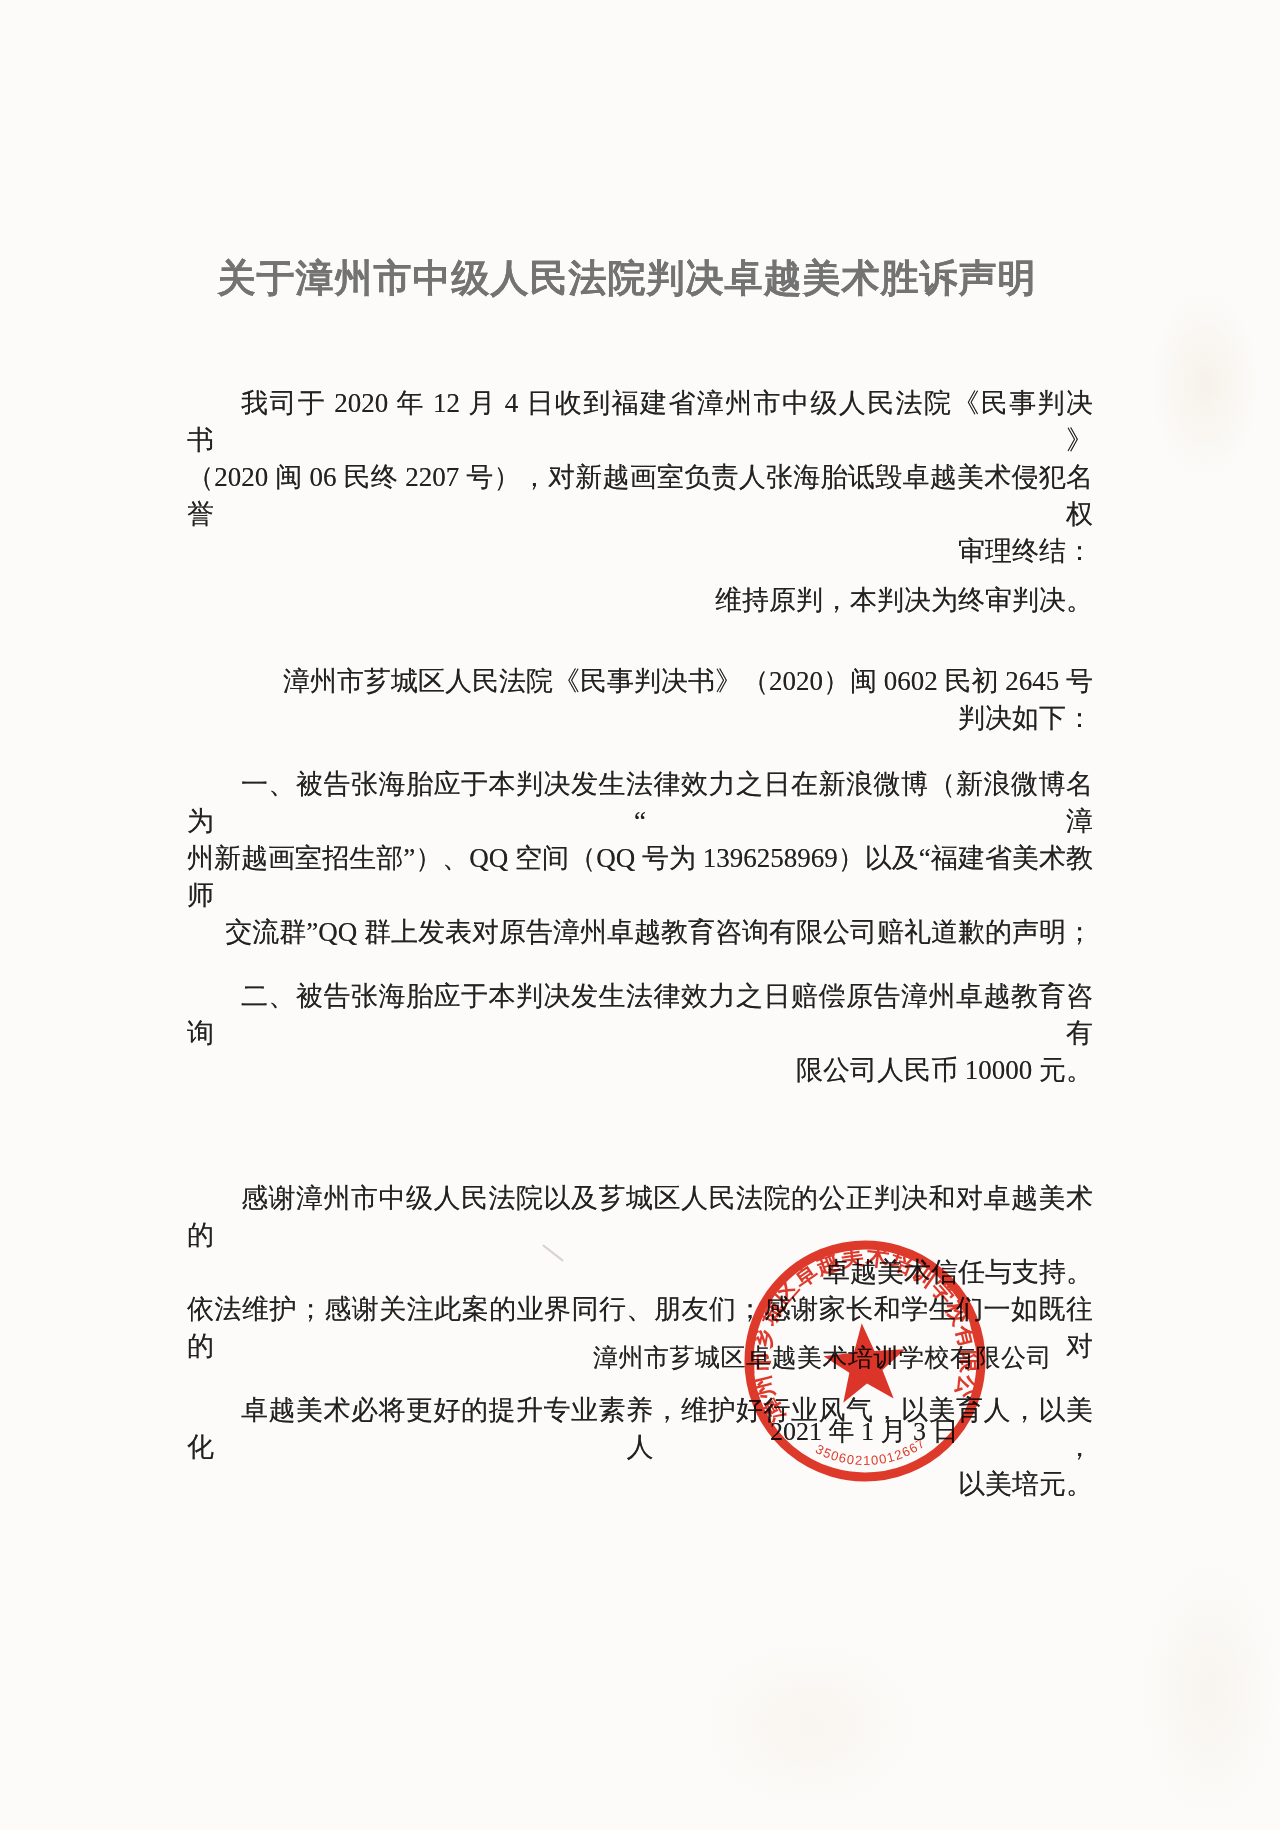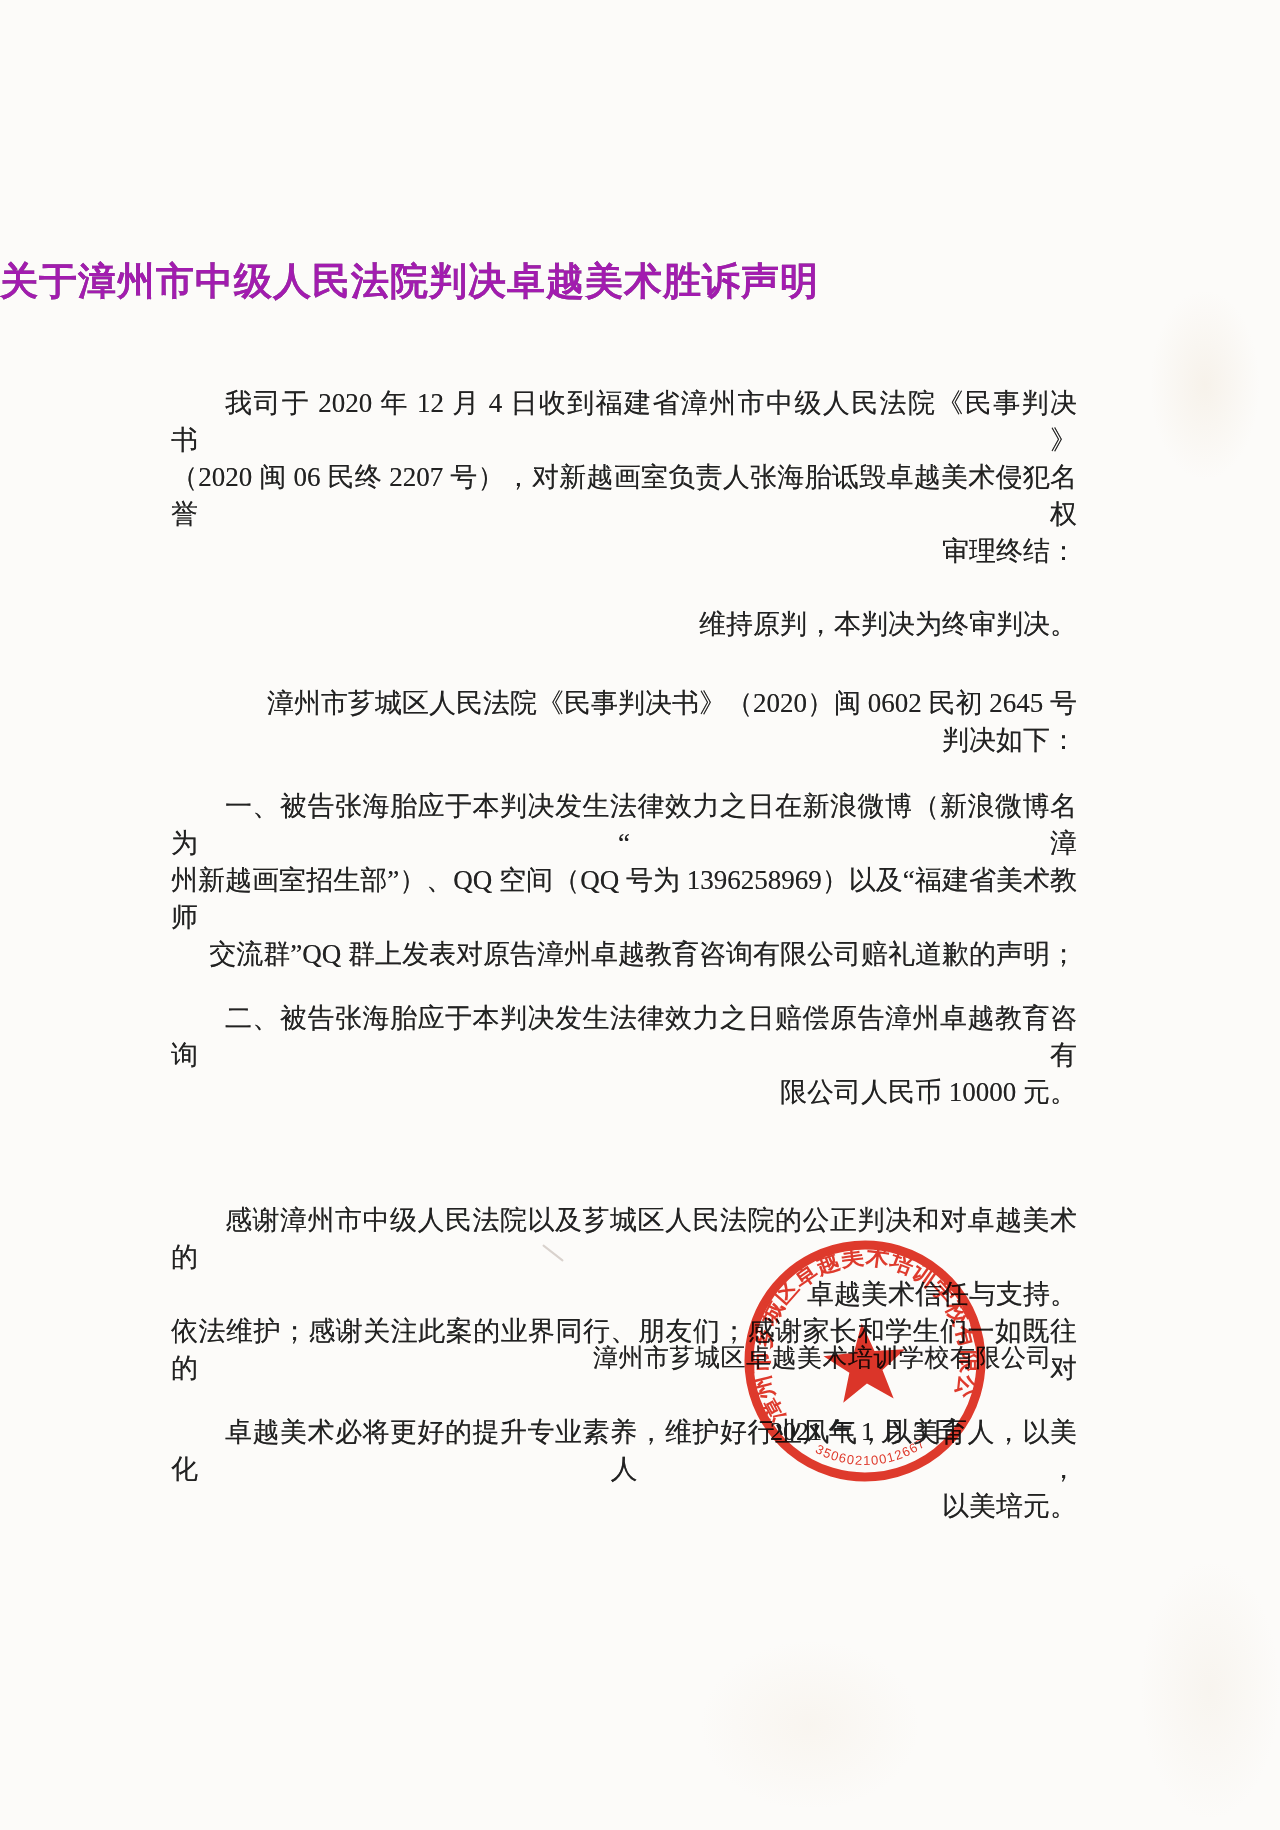--- a/index.html
+++ b/index.html
@@ -22,37 +22,37 @@
   .smudge.s2{left:700px;top:1640px;width:220px;height:170px;
     background:radial-gradient(closest-side,rgba(219,193,156,.10),rgba(219,193,156,0));}
   .smudge.s3{left:1140px;top:1560px;width:140px;height:260px;
     background:radial-gradient(closest-side,rgba(210,186,150,.10),rgba(210,186,150,0));}
   .scratch{position:absolute;left:540px;top:1252px;width:26px;height:2px;
     background:rgba(125,105,92,.28);transform:rotate(38deg);border-radius:2px;}
 
   .title{
     position:absolute;left:0;right:26px;top:258px;
     margin:0;
-    text-align:left;
-    font-family:Liberation Serif, serif;
+    text-align:center;
+    font-family:Liberation Mono, monospace;
     font-weight:700;
     font-size:38px;line-height:46px;
     letter-spacing:1px;
-    color:#a21caf;
+    color:#737373;
     text-shadow:0 0 .5px rgba(0,0,0,.55);
   }
 
   .body-text{
-    position:absolute;left:171px;top:385px;width:906px;
+    position:absolute;left:187px;top:385px;width:906px;
     font-size:27px;line-height:37px;
     color:#222;
     text-shadow:0 0 .4px rgba(0,0,0,.5);
   }
   .para{margin:0;}
-  .para.p2{margin-top:36px;}
+  .para.p2{margin-top:14px;font-family:Liberation Mono, monospace;}
   .para.p3{margin-top:42px;}
   .para.p4{margin-top:29px;}
   .para.p5{margin-top:27px;}
   .para.p6{margin-top:91px;}
   .para.p7{margin-top:27px;}
   .line{white-space:nowrap;text-align:right;}
   .line.just{white-space:normal;text-align:justify;text-align-last:justify;}
   .line.indent{padding-left:54px;}
   .line.just.indent{padding-left:0;text-indent:54px;}
 

